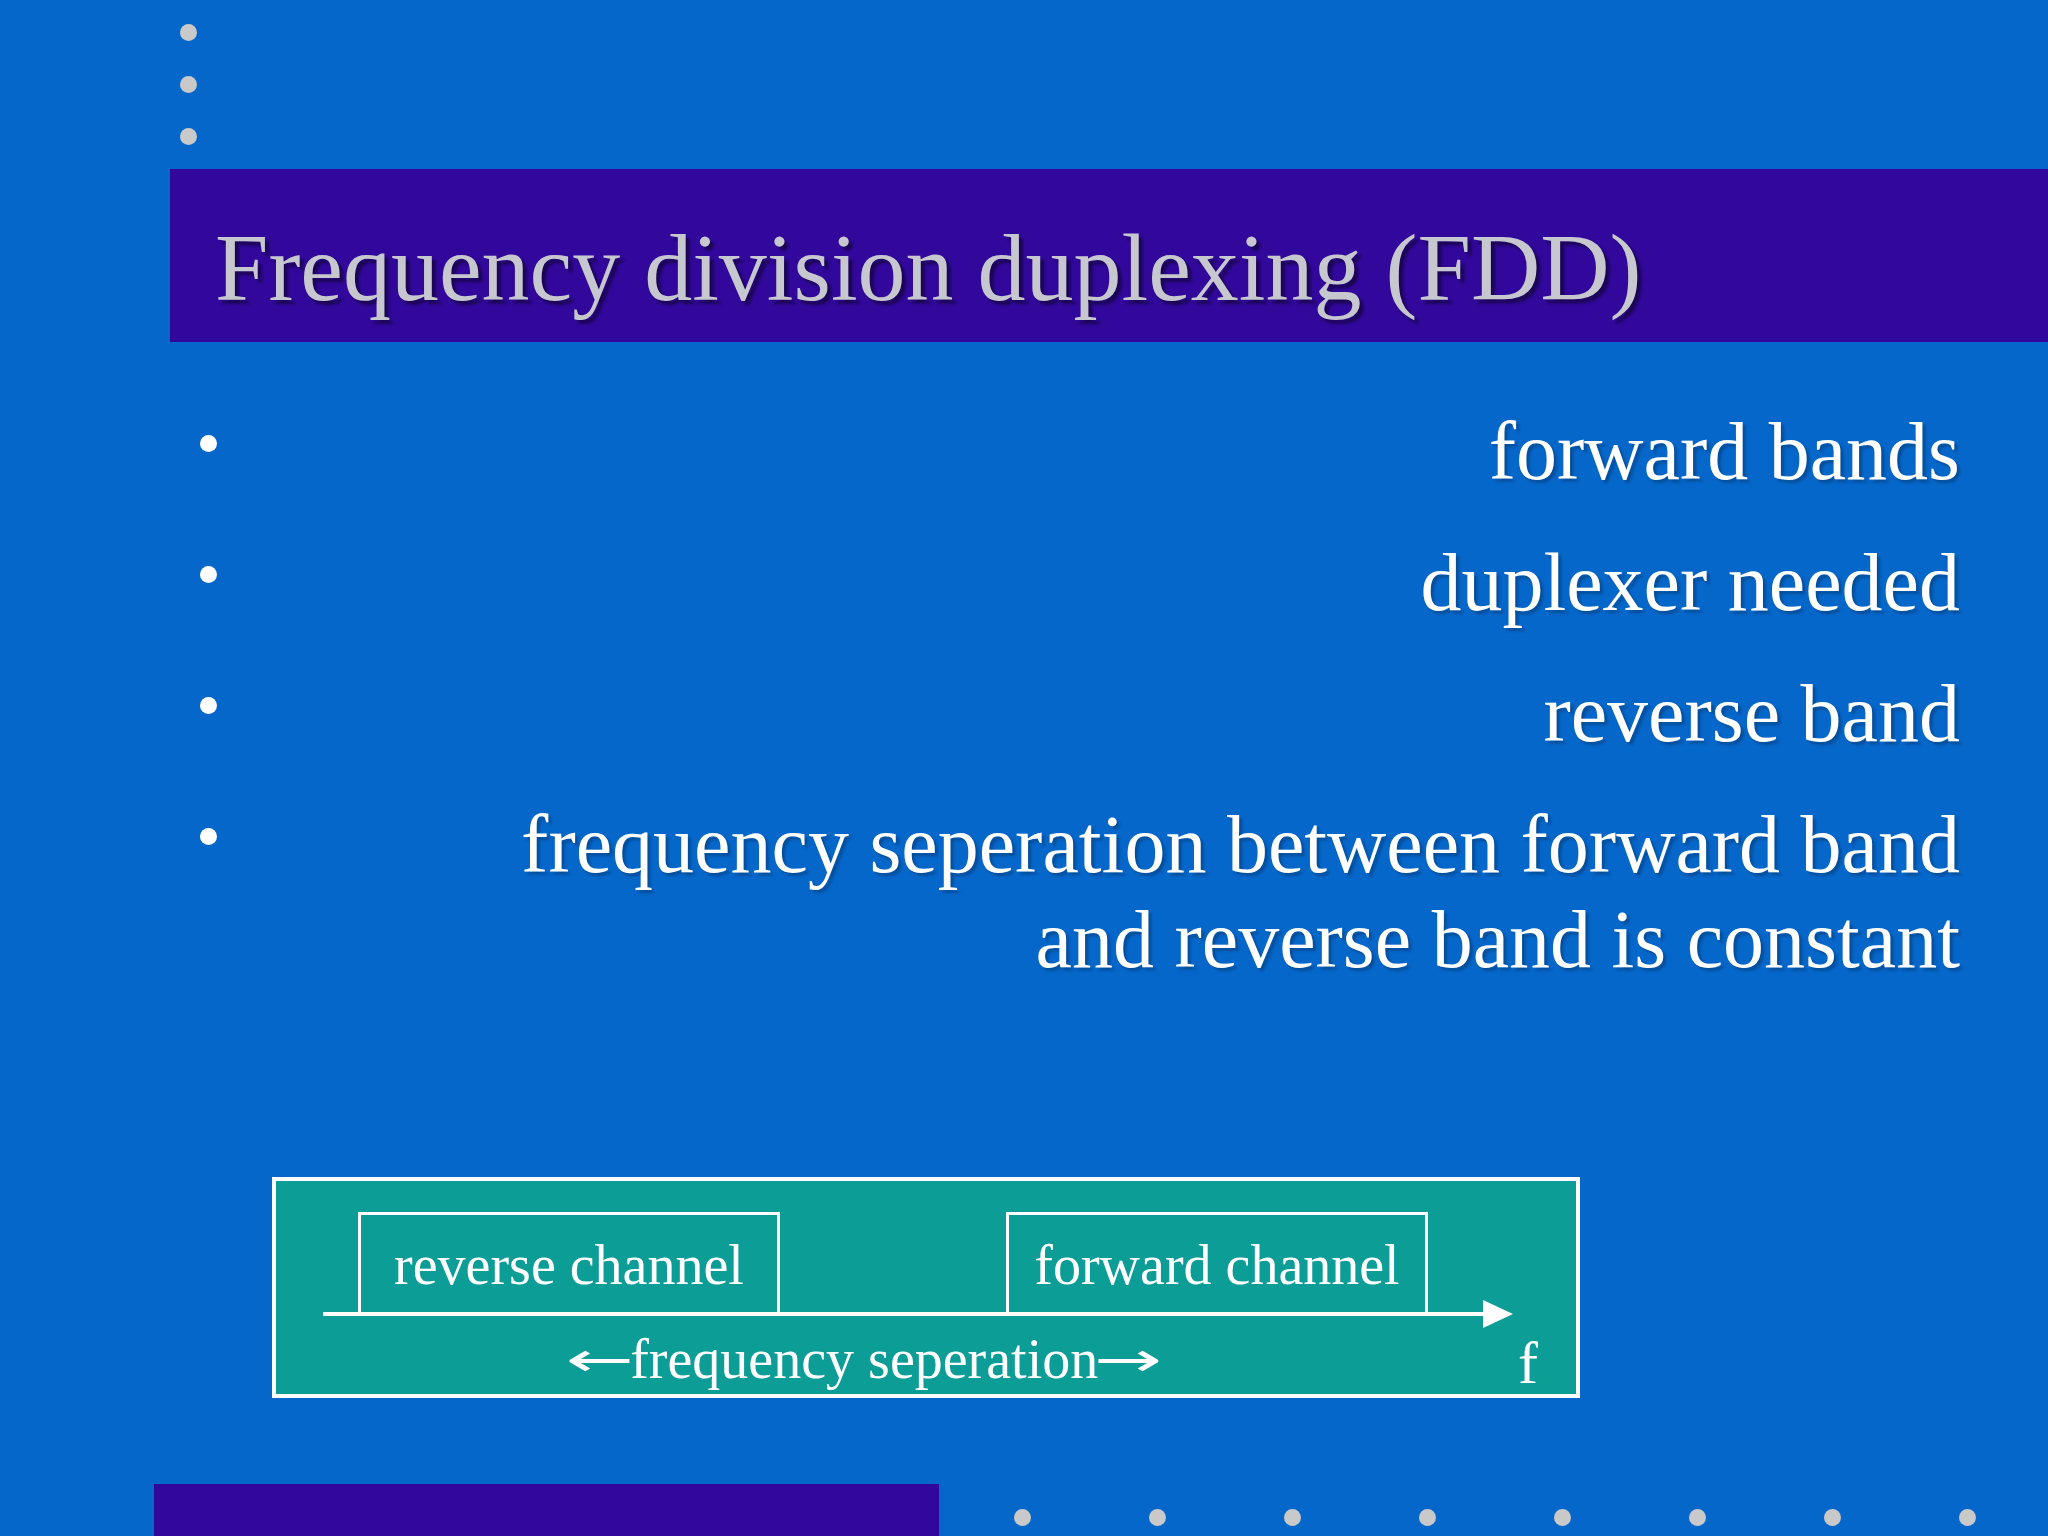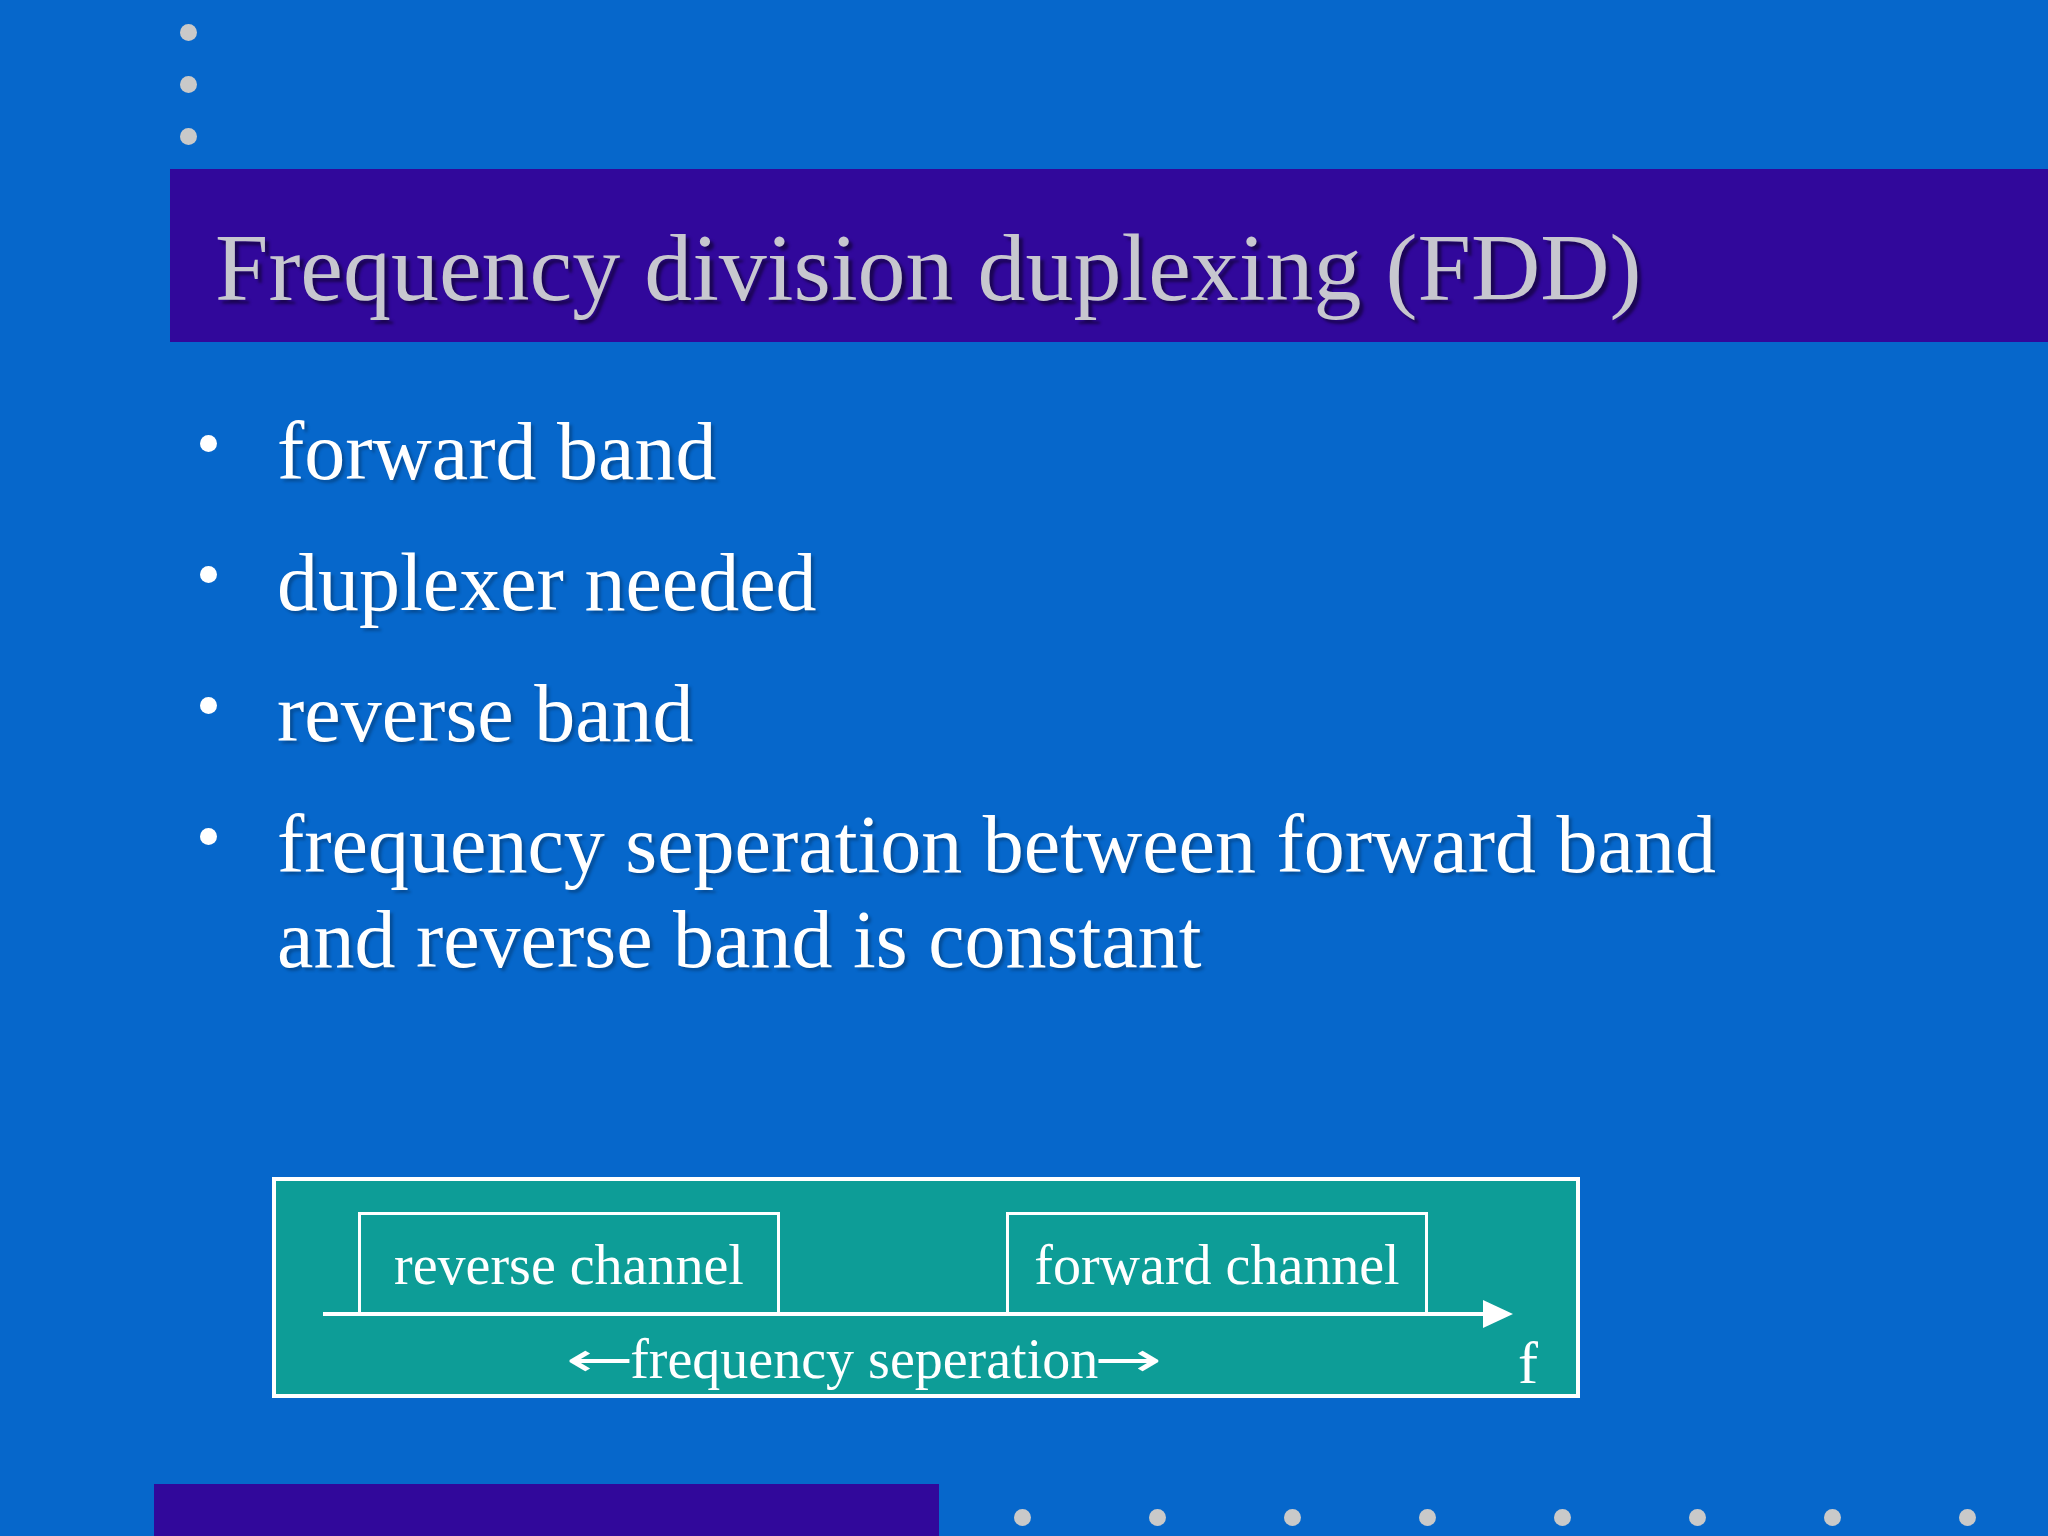--- a/index.html
+++ b/index.html
@@ -3,20 +3,21 @@
 <meta charset="utf-8">
 <style>
   html, body { margin: 0; padding: 0; background: #0667CB; }
   .slide {
     position: relative;
     width: 2048px;
     height: 1536px;
     overflow: hidden;
     background: var(--bg, #0667CB);
     font-family: "Liberation Serif", "DejaVu Serif", serif;
+    text-align: right;
   }
 
   
   .top-dots {
     position: absolute;
     left: 180px;
     top: 24px;
     display: flex;
     flex-direction: column;
     gap: 35px;
@@ -185,21 +186,21 @@
       <div class="dot"></div>
       <div class="dot"></div>
       <div class="dot"></div>
     </div>
 
   <header class="title-bar">
     <h1>Frequency division duplexing (FDD)</h1>
   </header>
 
   <ul class="bullets" id="bulletList">
-      <li><span>forward band</span></li>
+      <li><span>forward bands</span></li>
       <li><span>duplexer needed</span></li>
       <li><span>reverse band</span></li>
       <li><span>frequency seperation between forward band
 and reverse band is constant</span></li>
     </ul>
 
   <section class="diagram">
     <div class="chan reverse">
       <span>reverse channel</span>
     </div>

